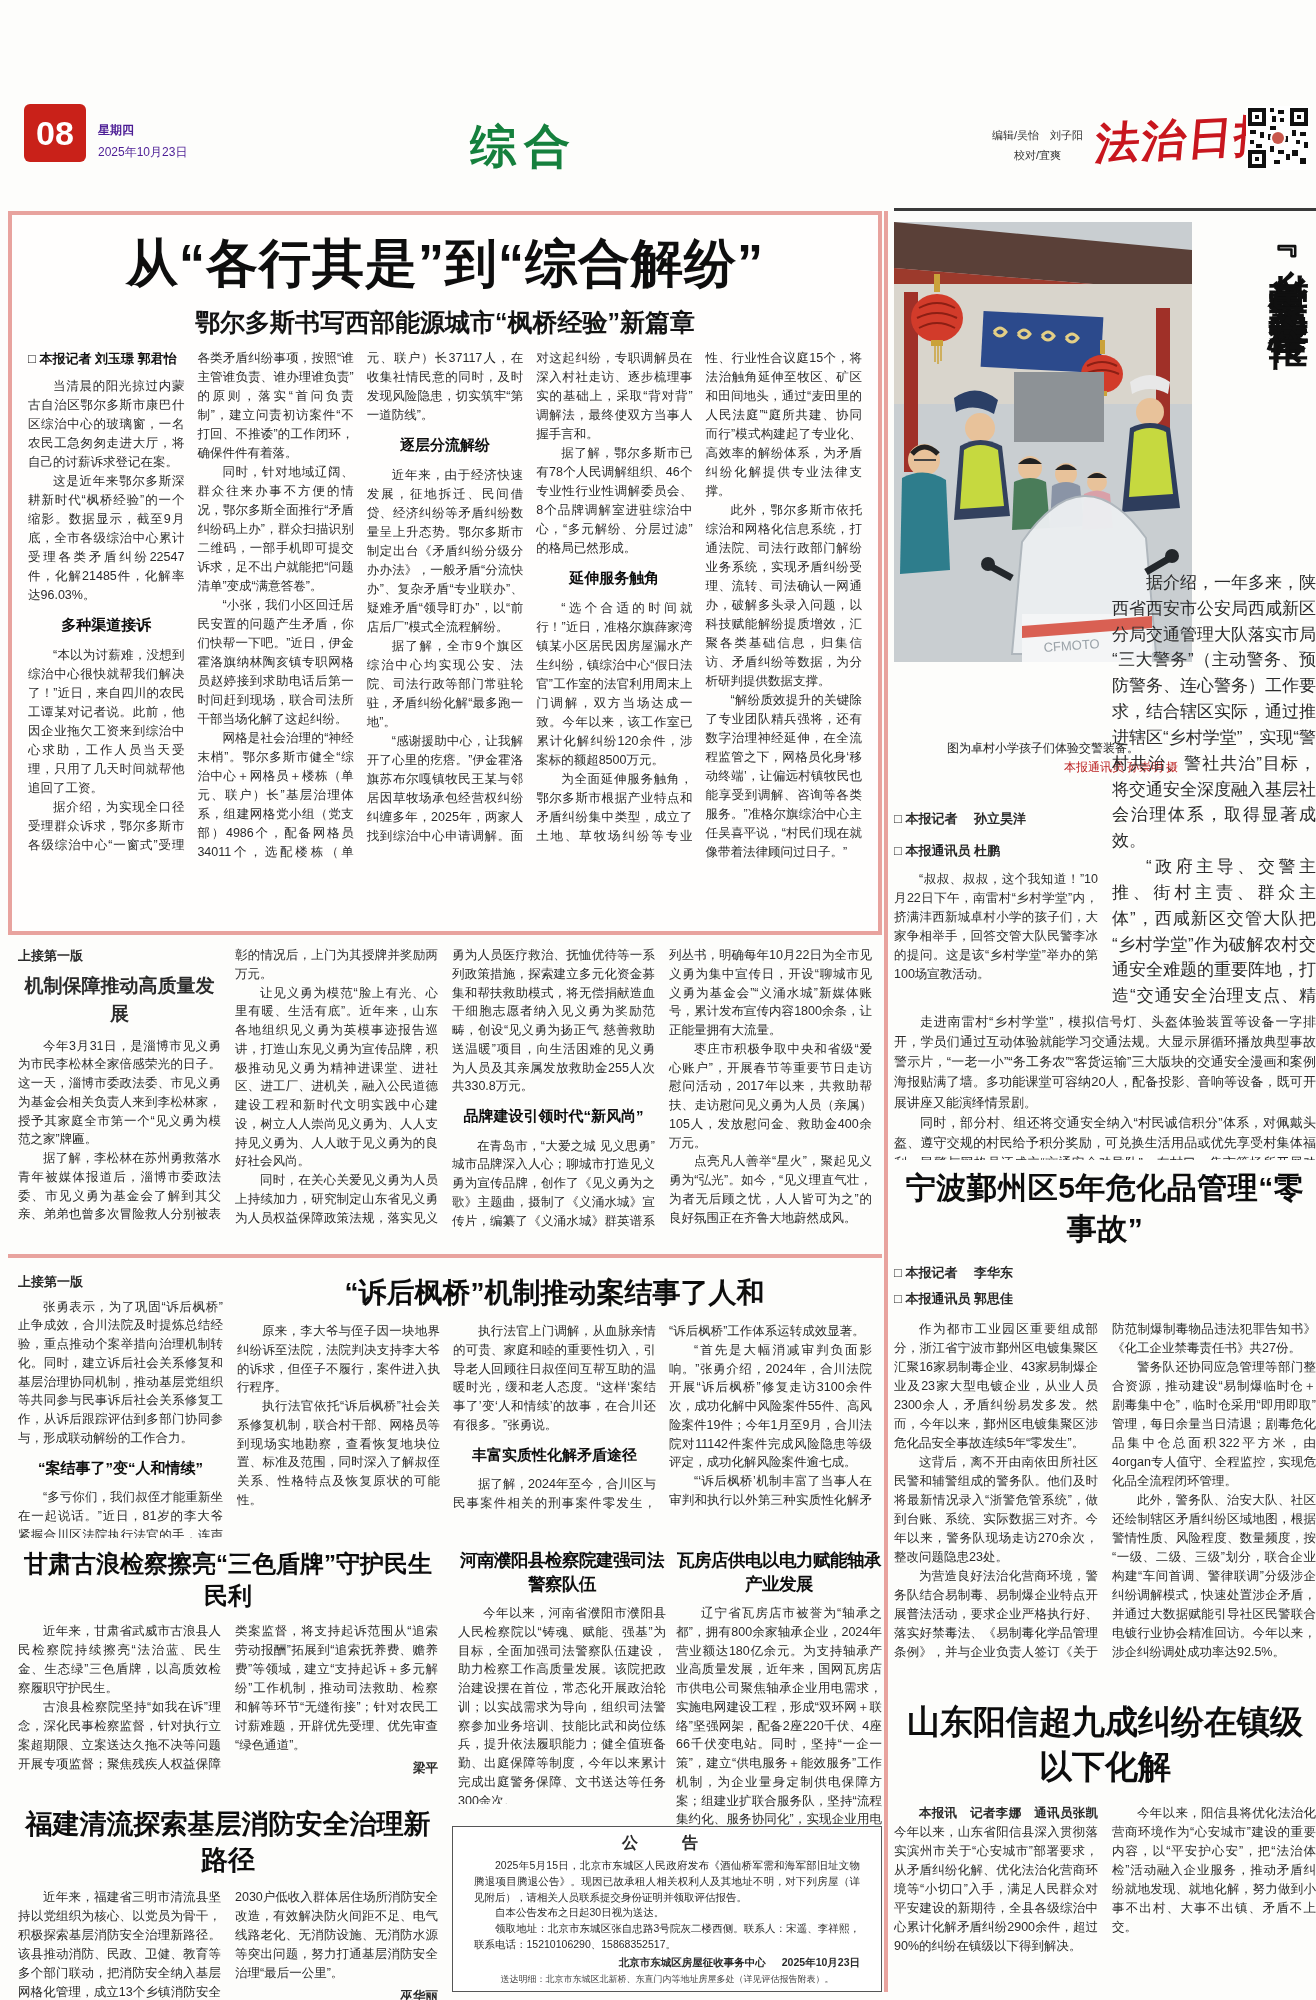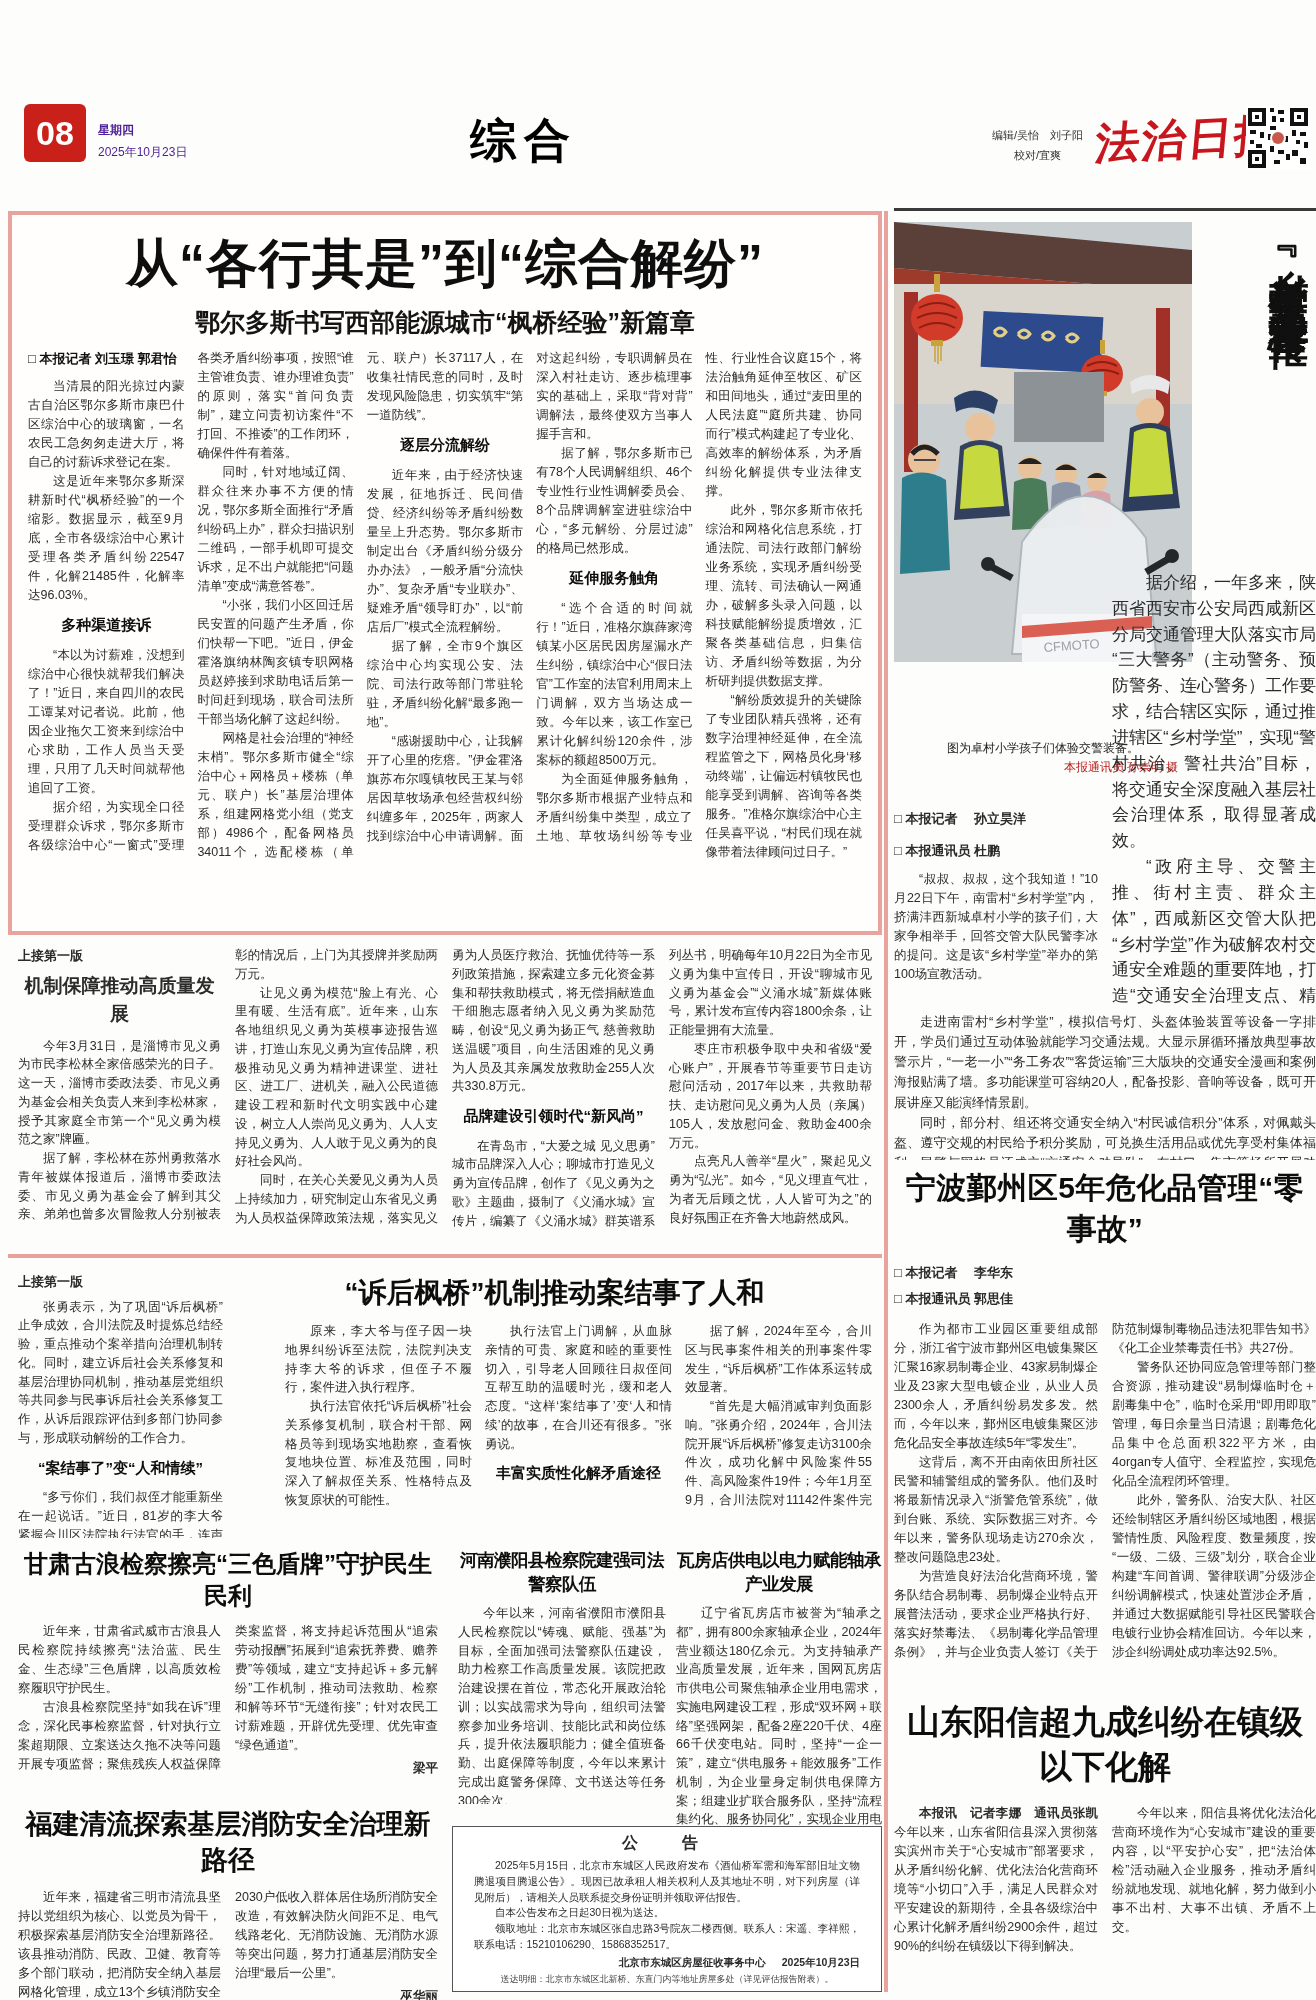--- a/index.html
+++ b/index.html
@@ -4,22 +4,22 @@
 <style>
   html,body{margin:0;padding:0;background:#e9e9e9;}
   .page{position:relative;width:1316px;height:2000px;margin:0 auto;background:#fdfdfb;
         font-family:"Liberation Sans","DejaVu Sans",sans-serif;color:#2b2b2b;overflow:hidden;}
   
   .hdr-num{position:absolute;left:24px;top:104px;width:62px;height:58px;background:#c92119;
            border-radius:6px;color:#fff;font-size:34px;font-weight:900;display:flex;
            align-items:center;justify-content:center;}
   .hdr-date{position:absolute;left:98px;top:120px;font-size:12px;line-height:1.8;color:#4c1d95;}
   .hdr-date .wd{font-weight:700;}
-  .hdr-section{position:absolute;left:470px;top:110px;font-size:46px;font-weight:900;
-               color:#000000;letter-spacing:8px;}
+  .hdr-section{position:absolute;left:470px;top:116px;font-size:46px;font-weight:900;
+               color:#15803d;letter-spacing:8px;}
   .hdr-editors{position:absolute;left:992px;top:126px;font-size:11px;line-height:1.8;color:#333;text-align:center;}
   .hdr-masthead{position:absolute;left:1096px;top:110px;font-size:44px;font-weight:900;color:#c8161e;
                 font-family:"Liberation Serif","DejaVu Serif",serif;
                 transform:skewX(-8deg) rotate(-3deg);letter-spacing:2px;white-space:nowrap;}
   .hdr-qr{position:absolute;left:1246px;top:106px;width:64px;height:64px;}
   .rule-right{position:absolute;left:894px;top:208px;width:422px;height:3px;background:#3a3a3a;}
   
   .mainbox{position:absolute;left:8px;top:211px;width:874px;height:724px;border:4px solid #e8a39e;
            box-sizing:border-box;background:#fffefd;padding:12px 16px;overflow:hidden;}
   .m-headline{margin:8px 0 0;text-align:center;font-size:52px;font-weight:900;color:#0e0e0e;
@@ -65,21 +65,21 @@
   .lead{font-weight:800;}
   
   .jiyi{position:absolute;left:8px;top:944px;width:874px;height:314px;box-sizing:border-box;
         padding:2px 10px 10px;border-bottom:4px solid #e8a39e;overflow:hidden;}
   .jy-head{font-size:19px;font-weight:900;text-align:center;margin:4px 0 8px;text-indent:0;}
   
   .fq{position:absolute;left:8px;top:1272px;width:874px;height:266px;display:grid;
       grid-template-columns:205px 1fr;gap:14px;box-sizing:border-box;padding:0 10px;overflow:hidden;}
   .fq-left{font-size:12.5px;line-height:1.5;text-align:justify;overflow:hidden;}
   .fq-right h3{font-size:28px;margin:2px 0 10px;}
-  .fq-cols{height:204px;margin-left:48px;}
+  .fq-cols{height:204px;}
   
   .gansu{position:absolute;left:8px;top:1548px;width:440px;box-sizing:border-box;padding:0 10px;}
   .gansu h3{font-size:24px;margin-bottom:10px;}
   .gs-body{height:196px;}
   .henan{position:absolute;left:458px;top:1548px;width:208px;}
   .henan h3{font-size:17.5px;letter-spacing:-0.5px;margin-bottom:8px;}
   .hn-body{font-size:12.5px;line-height:1.5;text-align:justify;height:200px;overflow:hidden;}
   .wafang{position:absolute;left:676px;top:1548px;width:206px;}
   .wafang h3{font-size:17.5px;letter-spacing:-0.5px;margin-bottom:8px;}
   .wf-body{font-size:12.5px;line-height:1.5;text-align:justify;height:230px;overflow:hidden;}

